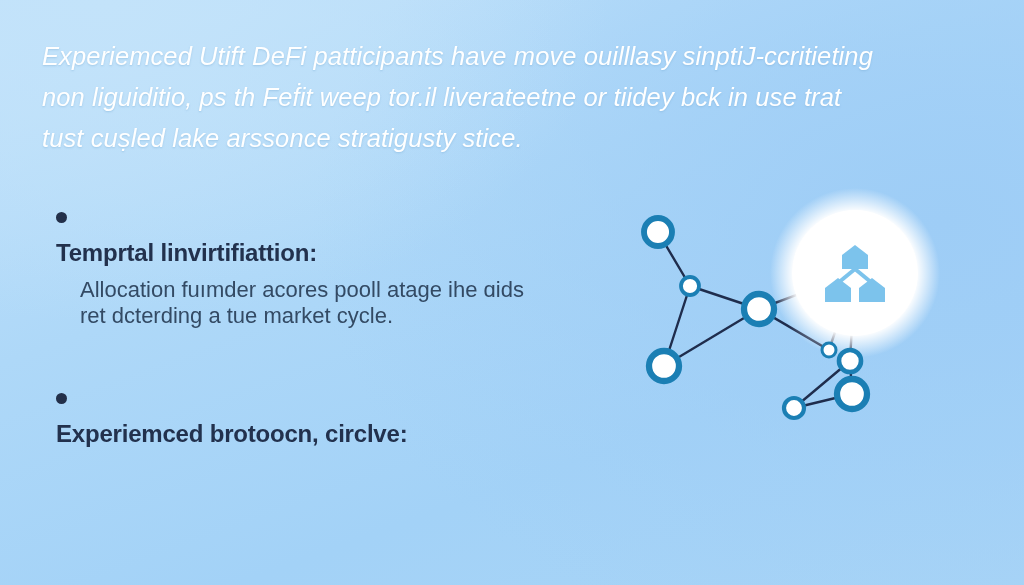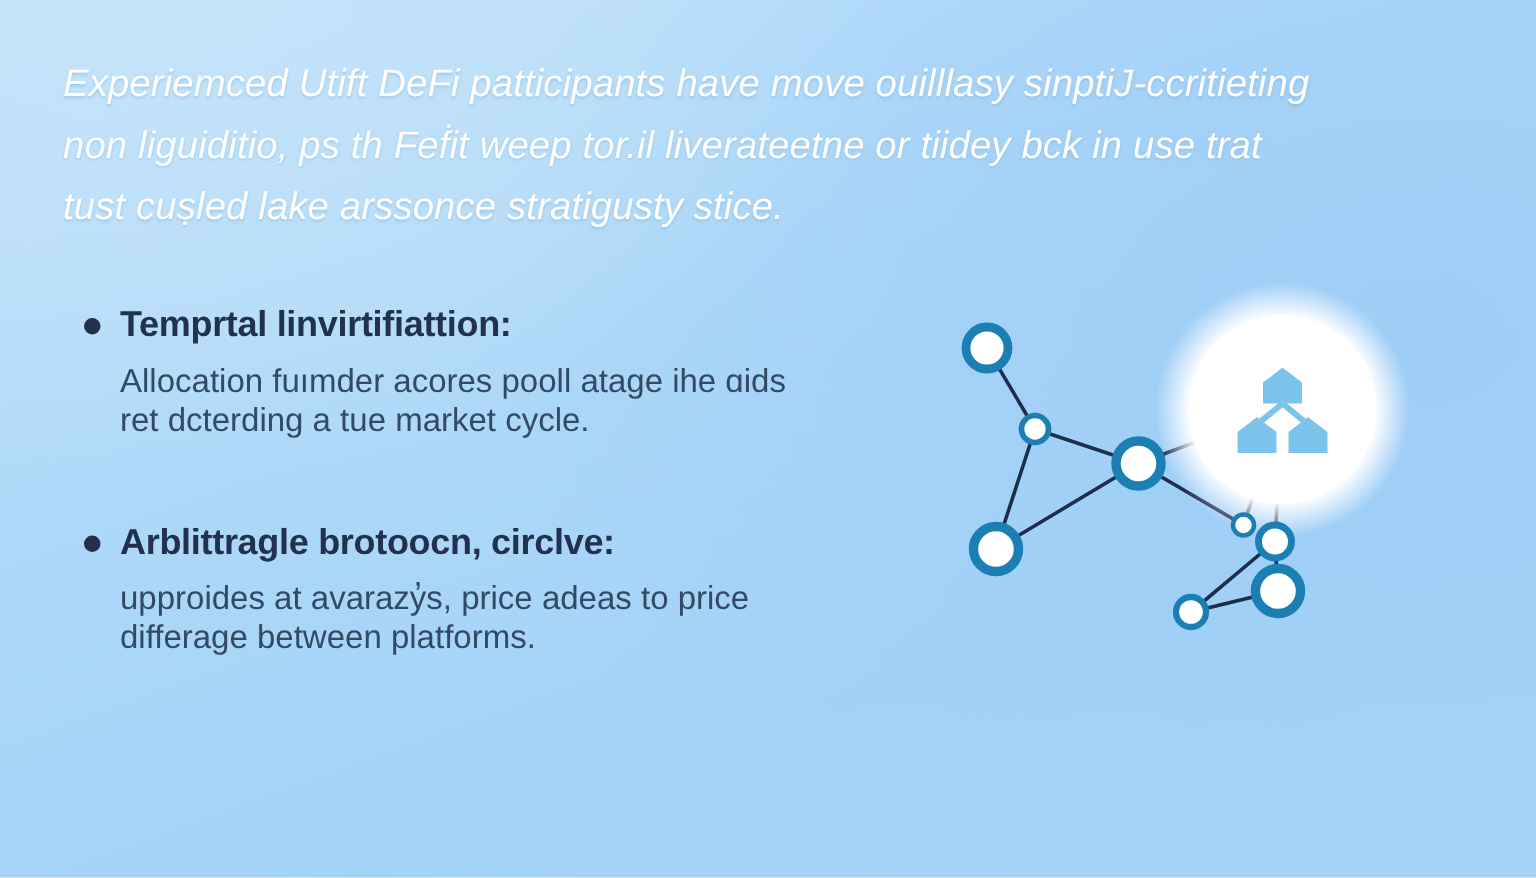--- a/index.html
+++ b/index.html
@@ -47,20 +47,21 @@
     top: 200px;
     width: 470px;
   }
   .bullet-block { margin-bottom: 52px; }
   .bullet-block:last-child { margin-bottom: 0; }
 
   .bullet-head {
     display: flex;
     align-items: flex-start;
     gap: 13px;
+    flex-direction: column;
   }
   .dot {
     flex: 0 0 auto;
     width: 11px;
     height: 11px;
     border-radius: 50%;
     background: #23304a;
     margin-top: 12px;
   }
   .bullet-title {
@@ -106,24 +107,22 @@
         <span class="dot"></span>
         <span class="bullet-title">Temprtal linvirtifiattion:</span>
       </div>
       <div class="bullet-body">Allocation fuımder acores pooll atage ihe ɑids
 ret dcterding a tue market cycle.</div>
     </div>
 
     <div class="bullet-block">
       <div class="bullet-head">
         <span class="dot"></span>
-        <span class="bullet-title">Arblittragle brotoocn, circlve:</span>
+        <span class="bullet-title">Experiemced brotoocn, circlve:</span>
       </div>
-      <div class="bullet-body">upproides at avarazy̓s, price adeas to price
-differage between platforms.</div>
     </div>
 
   </div>
 
   <div class="network">
     <svg viewBox="0 0 372 268" xmlns="http://www.w3.org/2000/svg">
       <defs>
         <radialGradient id="badgeGlow" cx="50%" cy="50%" r="50%">
           <stop offset="72%" stop-color="#ffffff" stop-opacity="1"></stop>
           <stop offset="100%" stop-color="#ffffff" stop-opacity="0"></stop>

